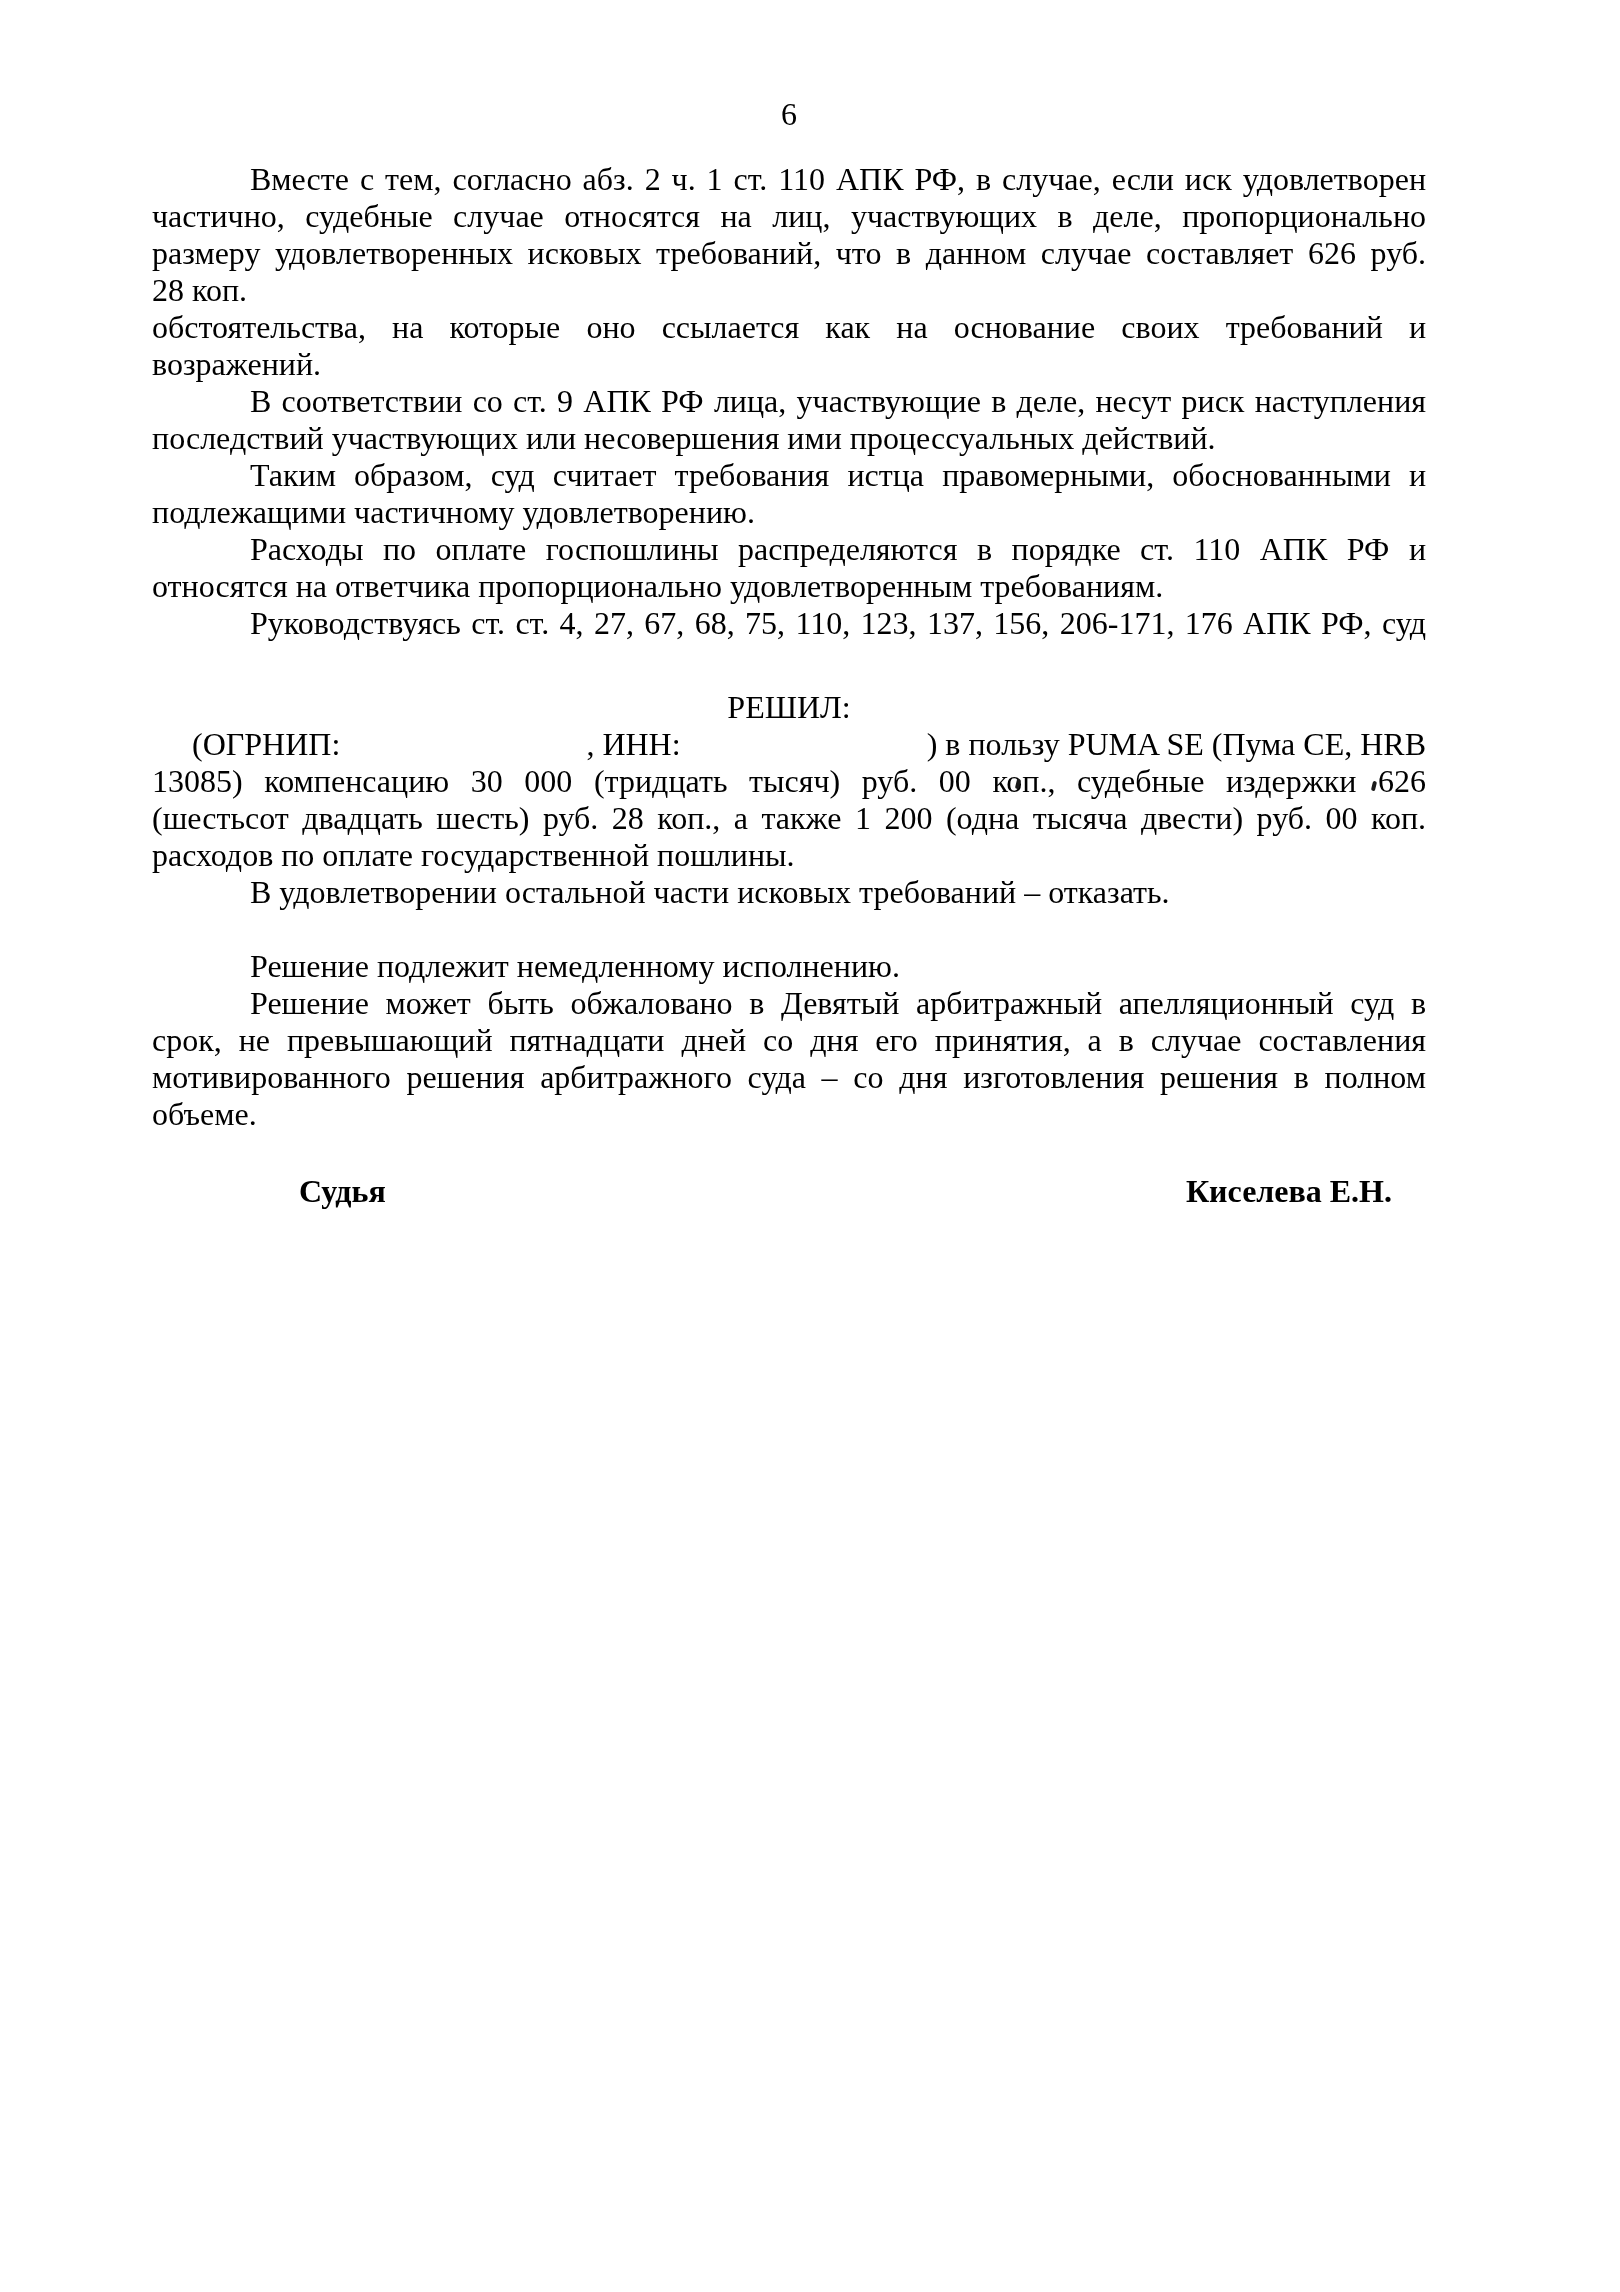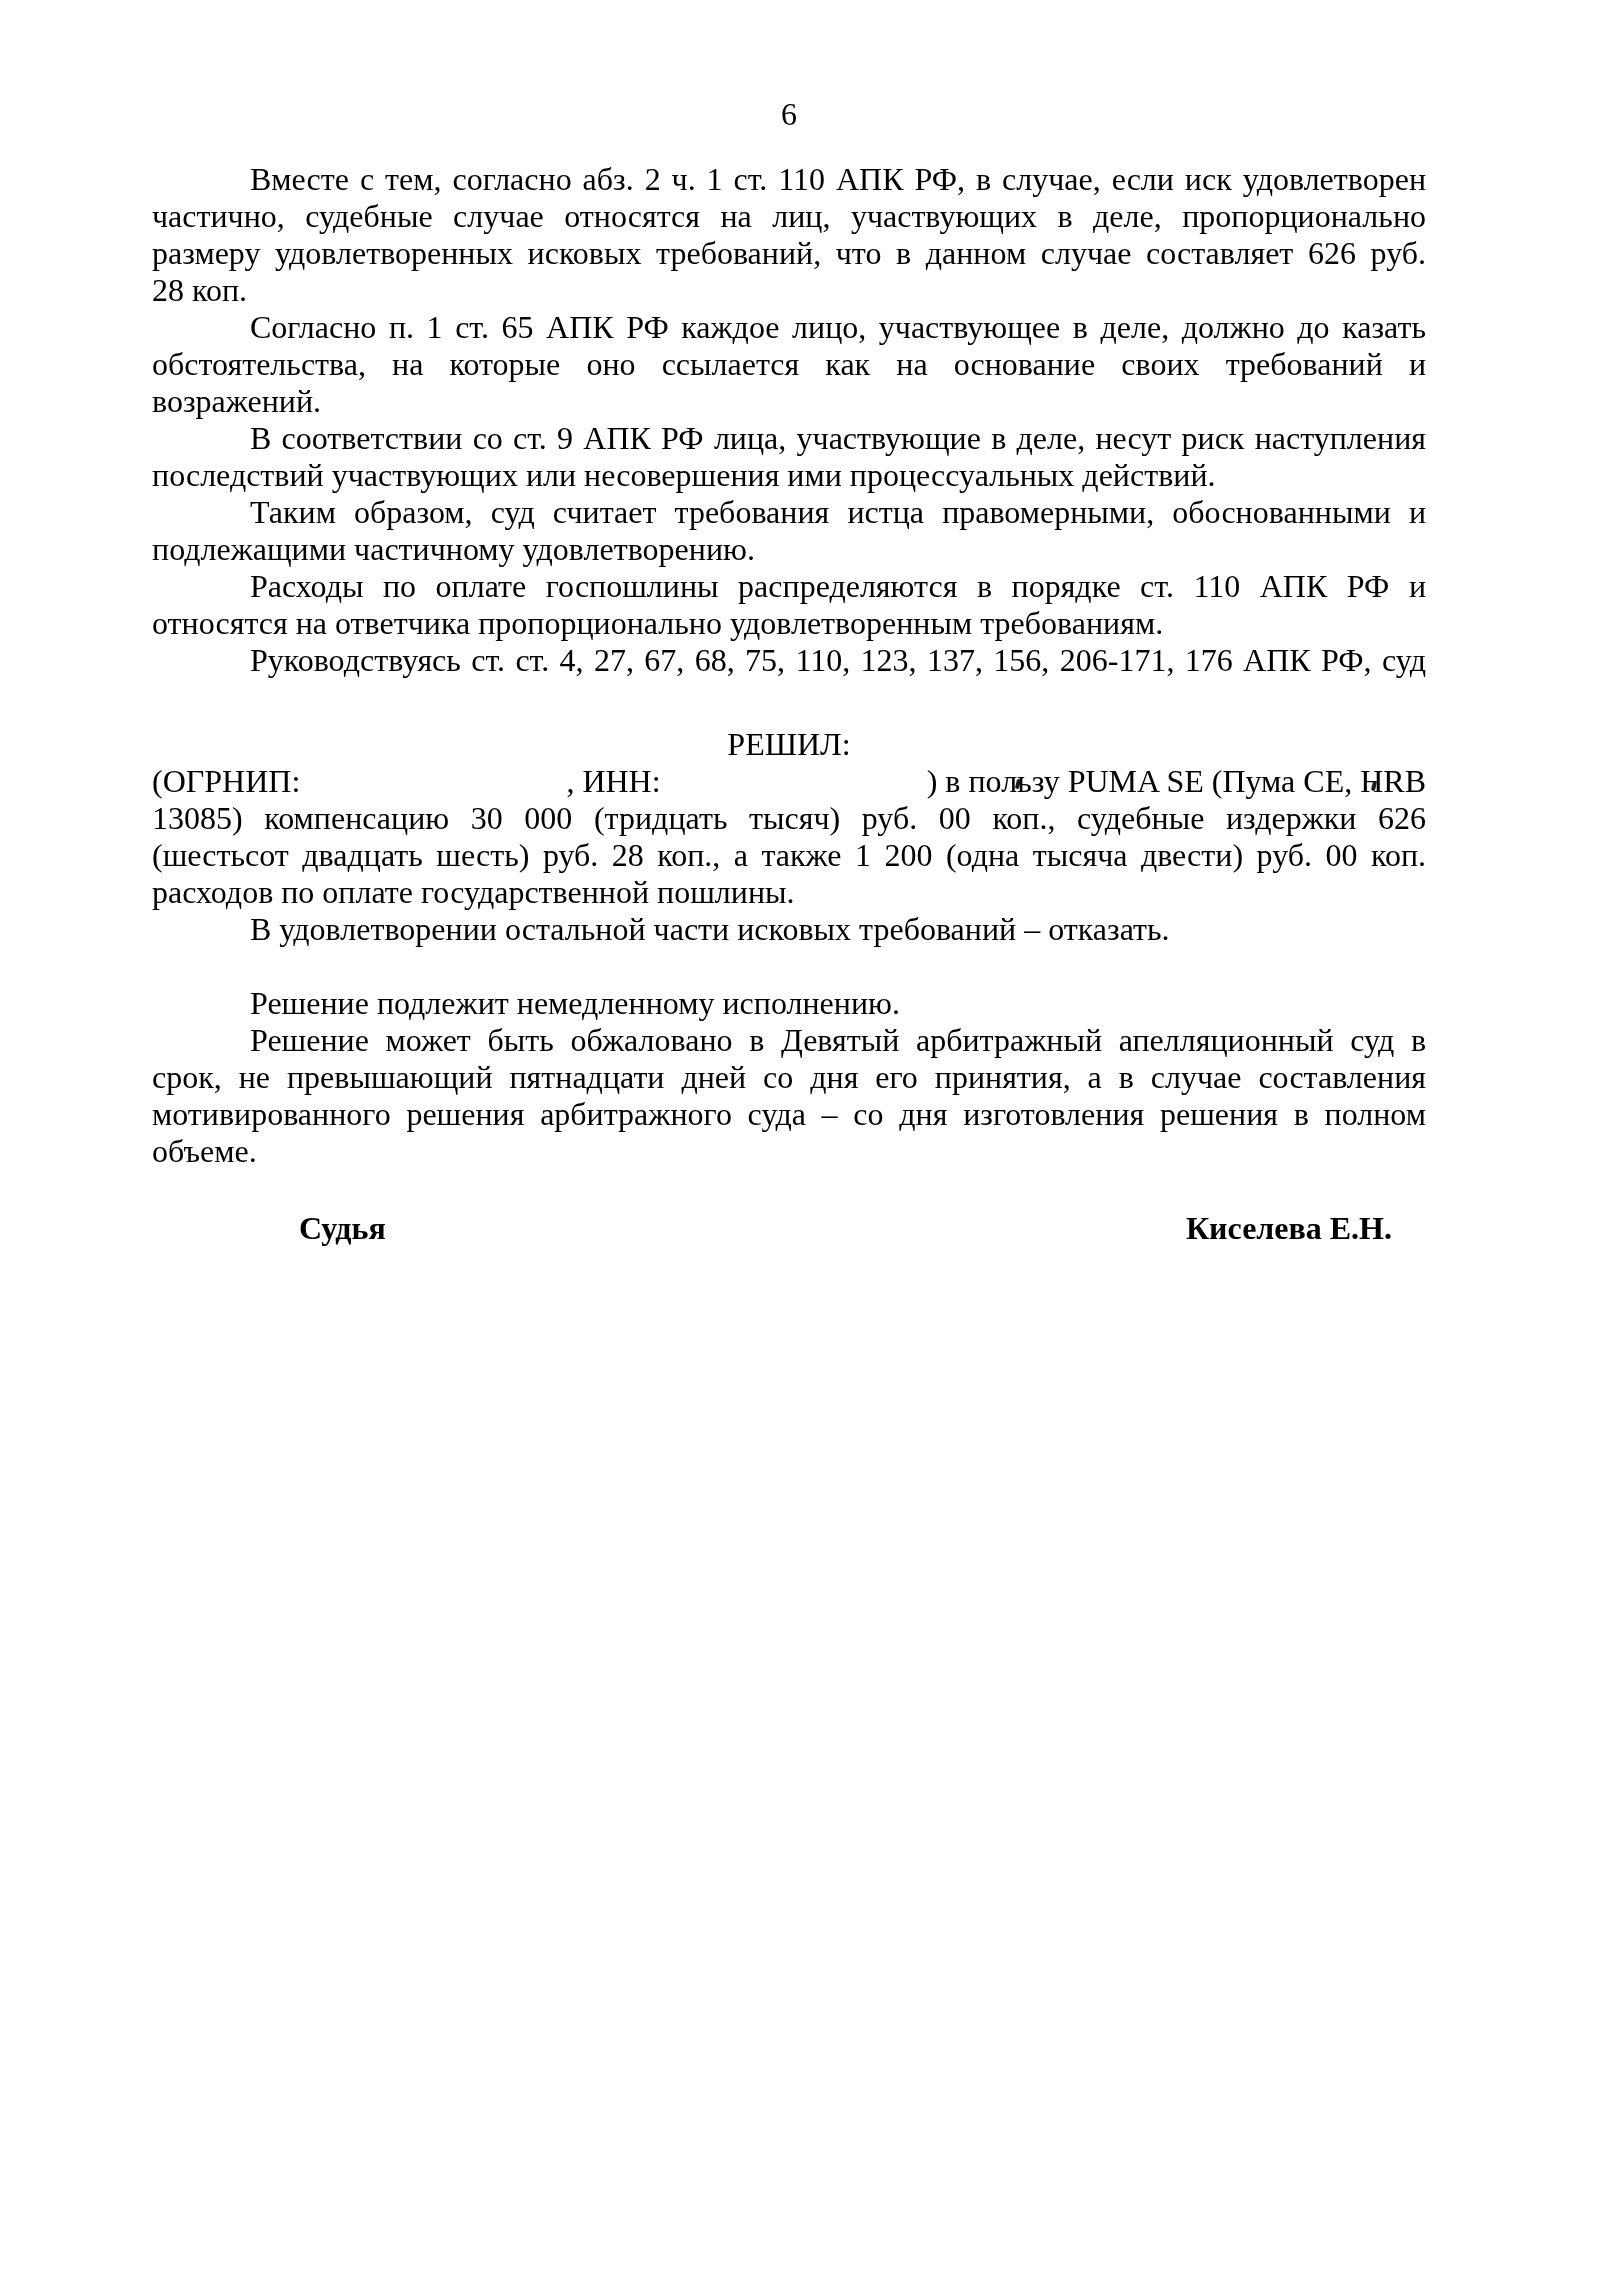--- a/index.html
+++ b/index.html
@@ -18,21 +18,21 @@
   }
   .line { text-align: left; min-height: 37px; }
   .just { text-align: justify; text-align-last: justify; }
   .center { text-align: center; text-align-last: center; }
   .indent { padding-left: 98px; }
   .bold { font-weight: normal; }
   .para { margin: 0; }
   .after-pageno { margin-top: 28px; }
   .ruling-heading { margin-top: 47px; }
   .gap-before { margin-top: 37px; }
-  .flex-line { display: flex; align-items: center; }
+  .flex-line { display: flex; align-items: center; margin-left: 40px; }
   .flex-line span { white-space: pre; }
   .flex-line .blank { flex: 1 1 auto; min-width: 39px; }
   .blank-fixed { display: inline-block; width: 461px; height: 1px; }
   .sig-row {
     margin-top: 40px;
     display: flex;
     justify-content: space-between;
     padding-left: 147px;
     padding-right: 34px;
     font-weight: bold;
@@ -57,21 +57,20 @@
   <div class="line center">6</div>
 
   <div class="para after-pageno">
     <div class="line just indent">Вместе с тем, согласно абз. 2 ч. 1 ст. 110 АПК РФ, в случае, если иск удовлетворен</div>
     <div class="line just">частично, судебные случае относятся на лиц, участвующих в деле, пропорционально</div>
     <div class="line just">размеру удовлетворенных исковых требований, что в данном случае составляет 626 руб.</div>
     <div class="line">28 коп.</div>
   </div>
 
   <div class="para">
-    <div class="line just indent">Согласно п. 1 ст. 65 АПК РФ каждое лицо, участвующее в деле, должно до казать</div>
     <div class="line just">обстоятельства, на которые оно ссылается как на основание своих требований и</div>
     <div class="line">возражений.</div>
   </div>
 
   <div class="para">
     <div class="line just indent">В соответствии со ст. 9 АПК РФ лица, участвующие в деле, несут риск наступления</div>
     <div class="line">последствий участвующих или несовершения ими процессуальных действий.</div>
   </div>
 
   <div class="para">

